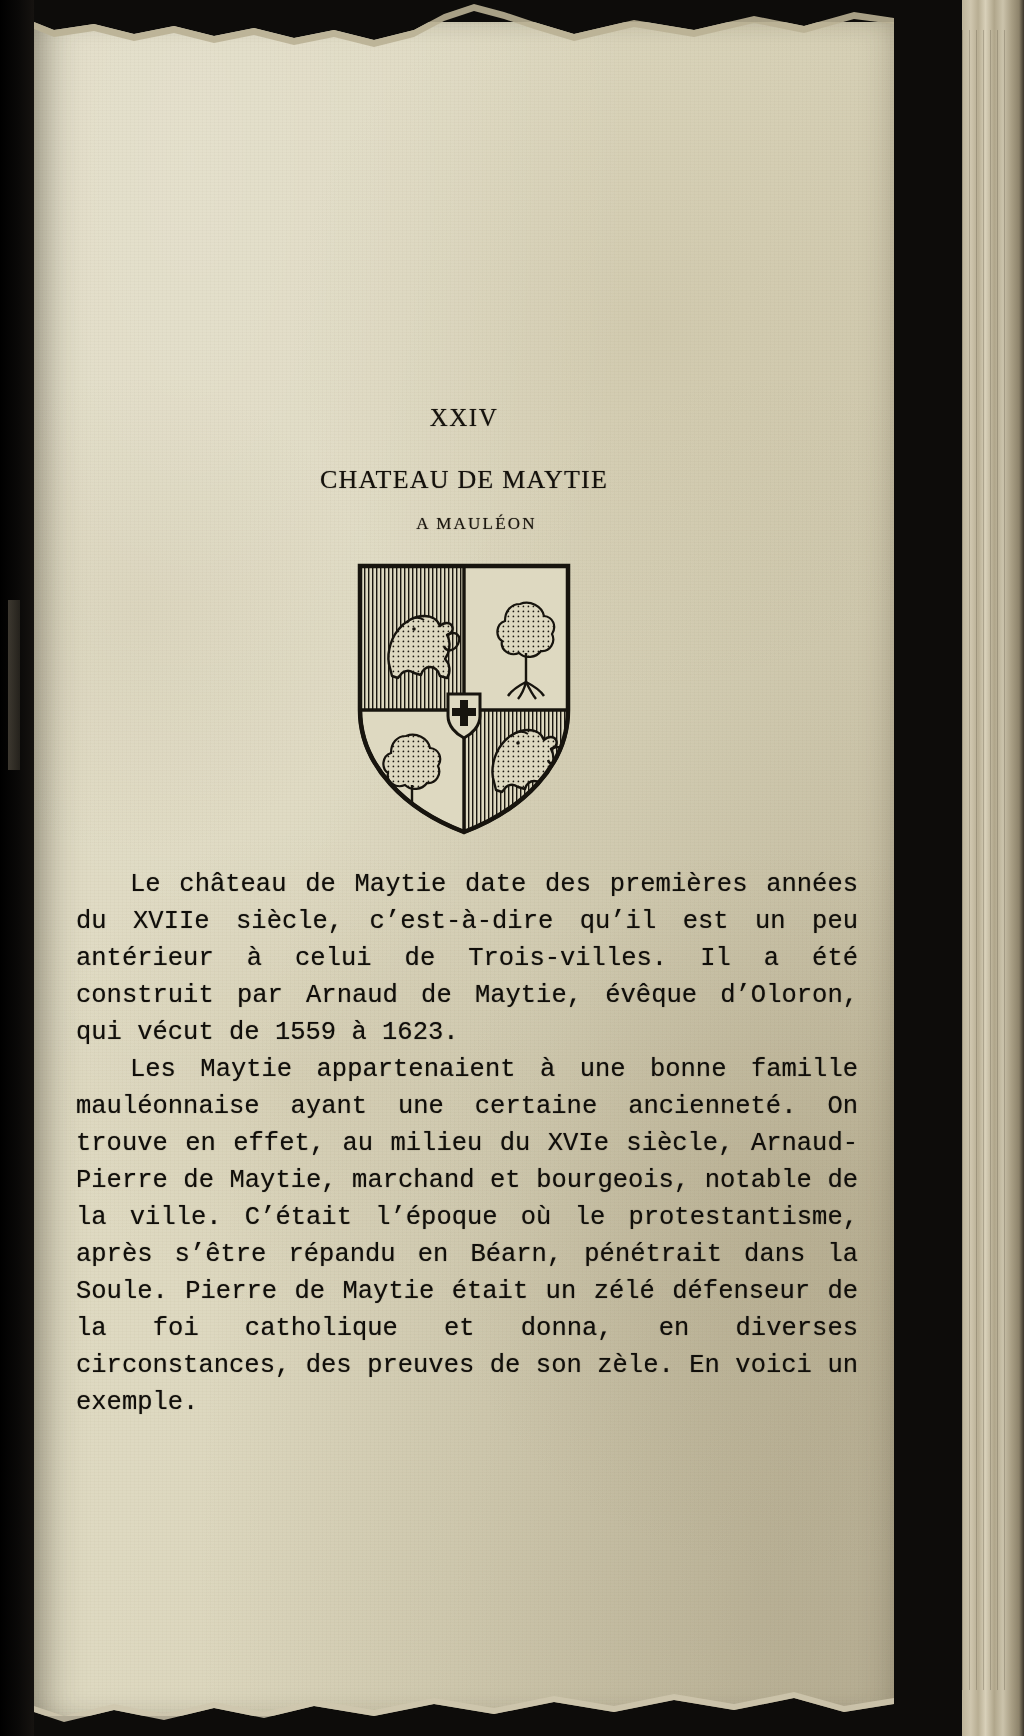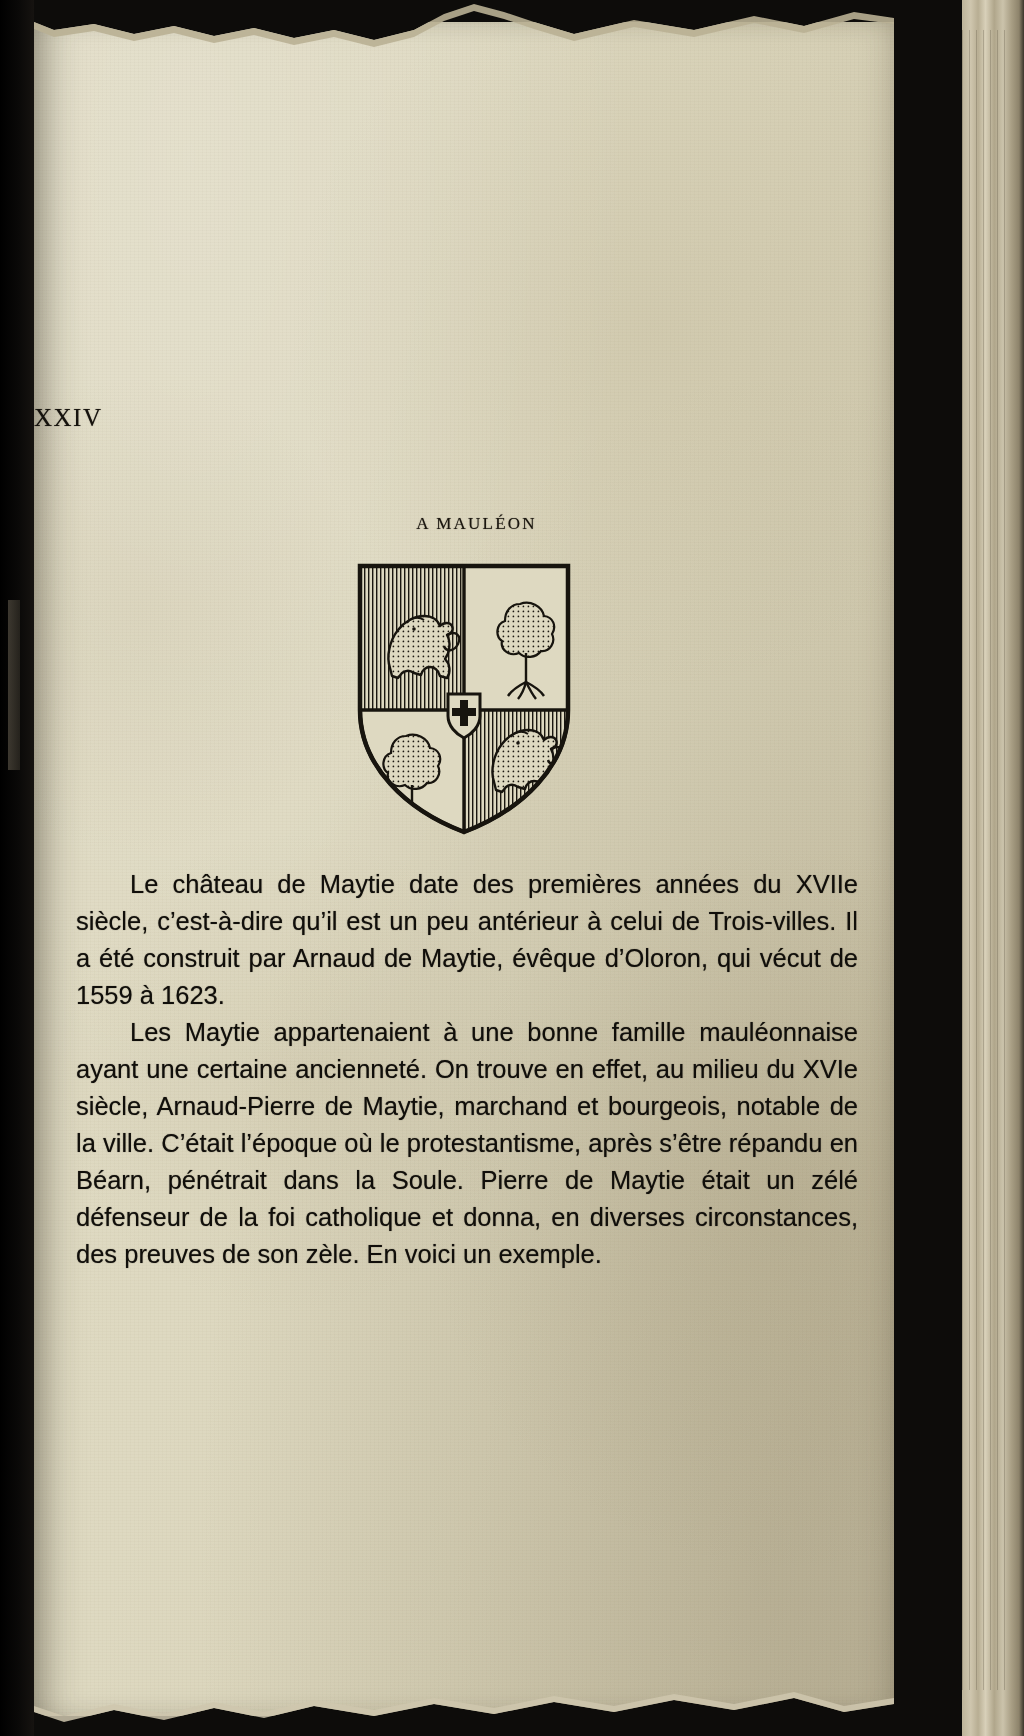--- a/index.html
+++ b/index.html
@@ -118,21 +118,21 @@
     width: 860px;
     height: 1694px;
     z-index: 7;
     color: #14110c;
   }
 
   .chapter-num {
     position: absolute;
     top: 382px;
     left: 0; right: 0;
-    text-align: left;
+    text-align: center;
     font-size: 25px;
     letter-spacing: 1.5px;
     font-family: "Liberation Serif", serif;
     color: #15120d;
   }
 
   .chapter-title {
     position: absolute;
     top: 443px;
     left: 0; right: 0;
@@ -169,21 +169,21 @@
 
   .body-text {
     position: absolute;
     top: 844px;
     left: 42px;
     width: 782px;
     font-size: 25.5px;
     line-height: 37px;
     text-align: justify;
     color: #100e0a;
-    font-family: Liberation Sans, sans-serif;
+    font-family: Liberation Mono, monospace;
   }
   .body-text p {
     margin: 0;
     text-indent: 54px;
   }
 
   
   .body-text, .chapter-num, .chapter-title, .chapter-subtitle {
     text-shadow: 0 0 1.1px rgba(20,16,10,.55);
   }
@@ -222,20 +222,21 @@
   </svg>
 
   <div class="gutter-left">
     <div class="gutter-left-strip"></div>
   </div>
 
   <div class="content">
 
     <div class="chapter-num">XXIV</div>
 
+    <div class="chapter-title">CHATEAU DE MAYTIE</div>
 
     <div class="chapter-subtitle">A MAULÉON</div>
 
     <div class="arms-wrap">
       <svg class="arms" viewBox="0 0 224 280">
         <defs>
           <clipPath id="shieldClip">
             <path d="M8,6 L216,6 L216,150 C216,206 170,250 112,272 C54,250 8,206 8,150 Z"></path>
           </clipPath>
           <pattern id="vhatch" width="4" height="4" patternUnits="userSpaceOnUse">

